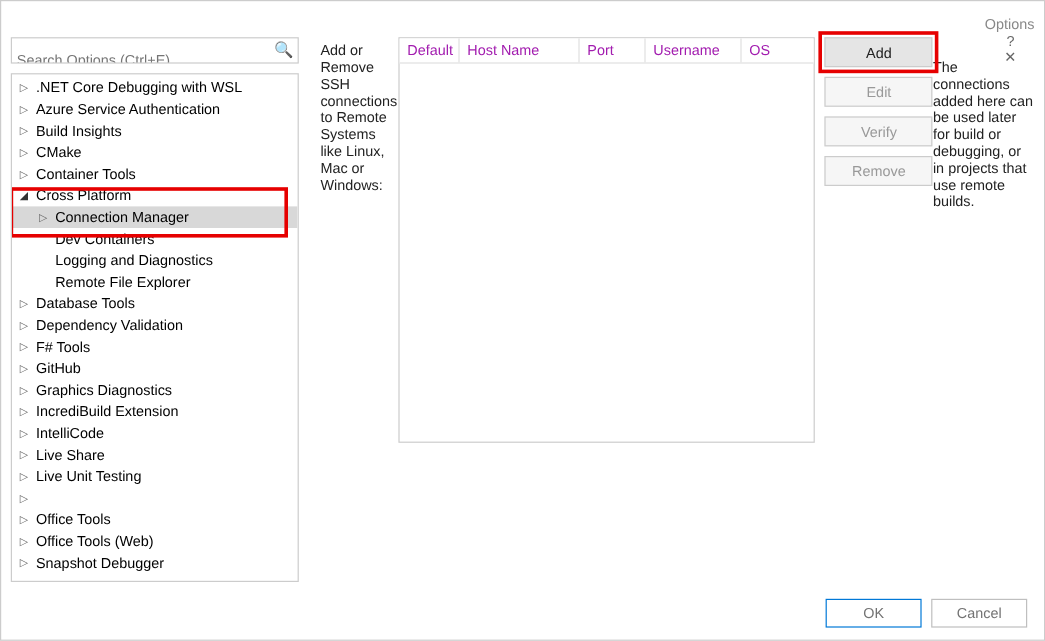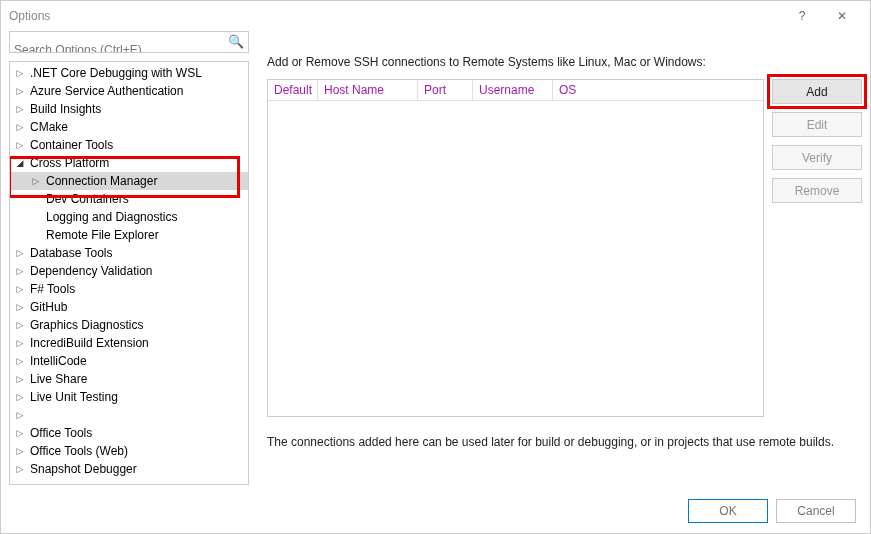--- a/index.html
+++ b/index.html
@@ -1,32 +1,32 @@
 <!DOCTYPE html>
 <html><head>
 <meta charset="utf-8">
 <style>
 * { box-sizing: border-box; margin: 0; padding: 0; font-family: "Segoe UI", Tahoma, sans-serif; font-size: 12px; }
 body { background: #fff; width: 871px; height: 534px; border: 1px solid #ccc; position: relative; overflow: hidden; }
-.titlebar { height: 30px; display: flex; align-items: center; padding: 0 8px; color: #888; }
+.titlebar { height: 30px; display: flex; align-items: flex-end; padding: 12px 8px; color: #888; flex-direction: column; }
 .titlebar .title { flex: 1; }
 .titlebar .tbtn { width: 40px; height: 30px; display: flex; align-items: center; justify-content: center; color: #666; font-size: 14px; }
 .content { display: flex; height: calc(100% - 78px); padding: 0 8px 0 8px; }
 .left { width: 240px; display: flex; flex-direction: column; }
 .searchwrap { position: relative; margin-bottom: 4px; }
 .search { width: 100%; height: 22px; border: 1px solid #ccc; padding: 18px 22px 2px 4px; }
 .searchicon { position: absolute; right: 4px; top: 3px; font-size: 13px; color: #333; pointer-events: none; }
 .treewrap { flex: 1; border: 1px solid #ccc; overflow-y: auto; overflow-x: hidden; position: relative; }
 .tree { padding: 2px 0; }
 .treeitem { display: flex; align-items: center; height: 18px; padding-left: 4px; white-space: nowrap; cursor: default; }
 .treeitem .arrow { width: 12px; display: inline-flex; justify-content: center; color: #666; font-size: 9px; }
 .treeitem .arrow.open { color: #333; }
 .treeitem.selected { background: #d8d8d8; }
 .hl-box { position: absolute; border: 3px solid #e60000; pointer-events: none; }
-.right { flex: 1; padding: 0 0 0 18px; display: flex; flex-direction: column; margin-top: 20px; }
+.right { flex: 1; padding: 0 0 0 18px; display: flex; flex-direction: row; }
 .desc { margin: 4px 0 10px 0; color: #222; }
 .gridrow { display: flex; gap: 8px; }
 .grid { flex: 1; border: 1px solid #ccc; height: 338px; }
 .gridhead { display: flex; border-bottom: 1px solid #e0e0e0; background: #fff; }
 .gridhead .col { padding: 3px 6px; border-right: 1px solid #e0e0e0; color: #a21caf; }
 .btncol { width: 90px; display: flex; flex-direction: column; gap: 8px; }
 .btn { height: 25px; border: 1px solid #ccc; background: #f6f6f6; color: #999; display: flex; align-items: center; justify-content: center; }
 .btn.enabled { background: #e5e5e5; color: #222; }
 .footnote { margin-top: 18px; color: #222; }
 .dlgbuttons { position: absolute; bottom: 10px; right: 14px; display: flex; gap: 8px; }

